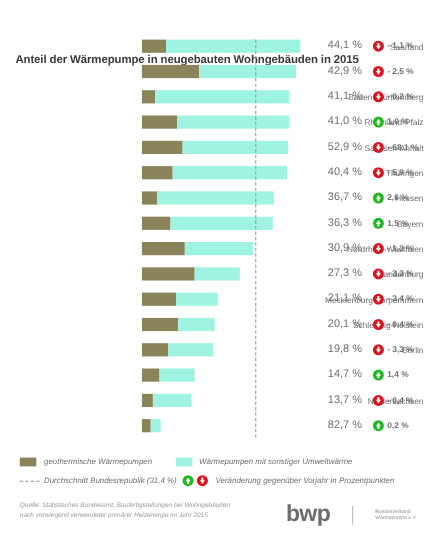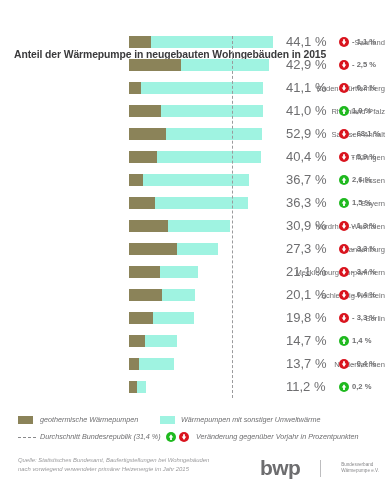--- a/index.html
+++ b/index.html
@@ -33,22 +33,22 @@
   .bar-track{
     position:absolute;left:129px;top:0;height:12px;
     width:162px;
   }
   .seg{
     position:absolute;top:0;height:12px;
   }
   .seg-geo{left:0;background:#8b8359;}
   .seg-env{background:#9ff3e1;}
   .value{
-    position:absolute;left:286px;top:0;width:34px;
-    text-align:right;font-size:13px;color:#6e6e70;
+    position:absolute;left:298px;top:0;width:34px;
+    font-size:10px;color:#6e6e70;
     line-height:12px;white-space:nowrap;
   }
   .badge{
     position:absolute;left:339px;top:1px;
     width:10px;height:10px;border-radius:50%;
   }
   .badge svg{display:block;width:10px;height:10px;}
   .delta{
     position:absolute;left:352px;top:0;width:36px;
     text-align:left;font-size:7.6px;color:#6e6e70;
@@ -310,21 +310,21 @@
           <path d="M5 7.9 L2.7 4.5 L4.1 4.5 L4.1 2.2 L5.9 2.2 L5.9 4.5 L7.3 4.5 Z" fill="#ffffff"></path>
         </svg>
       </div>
       <div class="delta">- 0,4 %</div>
     </div>
     <div class="row">
       <div class="bar-track">
         <div class="seg seg-geo" style="width: 7.83673px;"></div>
         <div class="seg seg-env" style="left: 7.83673px; width: 9.46939px;"></div>
       </div>
-      <div class="value">11,2 %</div>
+      <div class="value">82,7 %</div>
       <div class="badge" style="background: rgb(31, 185, 31);">
         <svg viewBox="0 0 10 10">
           <path d="M5 2.2 L7.3 5.6 L5.9 5.6 L5.9 7.9 L4.1 7.9 L4.1 5.6 L2.7 5.6 Z" fill="#ffffff"></path>
         </svg>
       </div>
       <div class="delta">0,2 %</div>
     </div>
   </div>
 <div id="avg-line" style="left: 231.531px;"></div>
 

